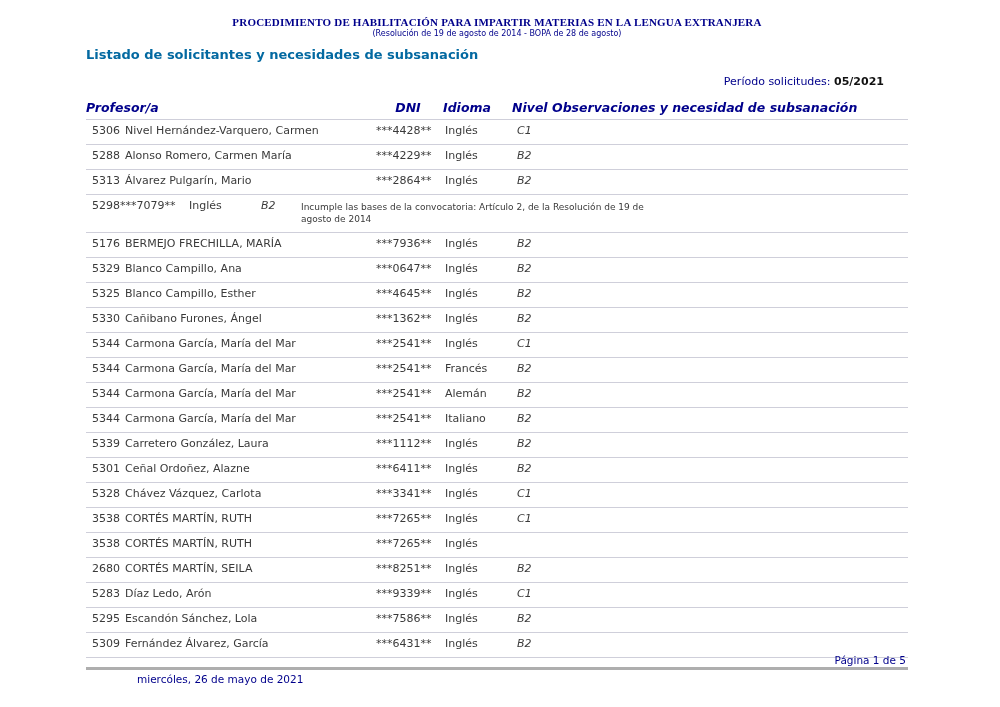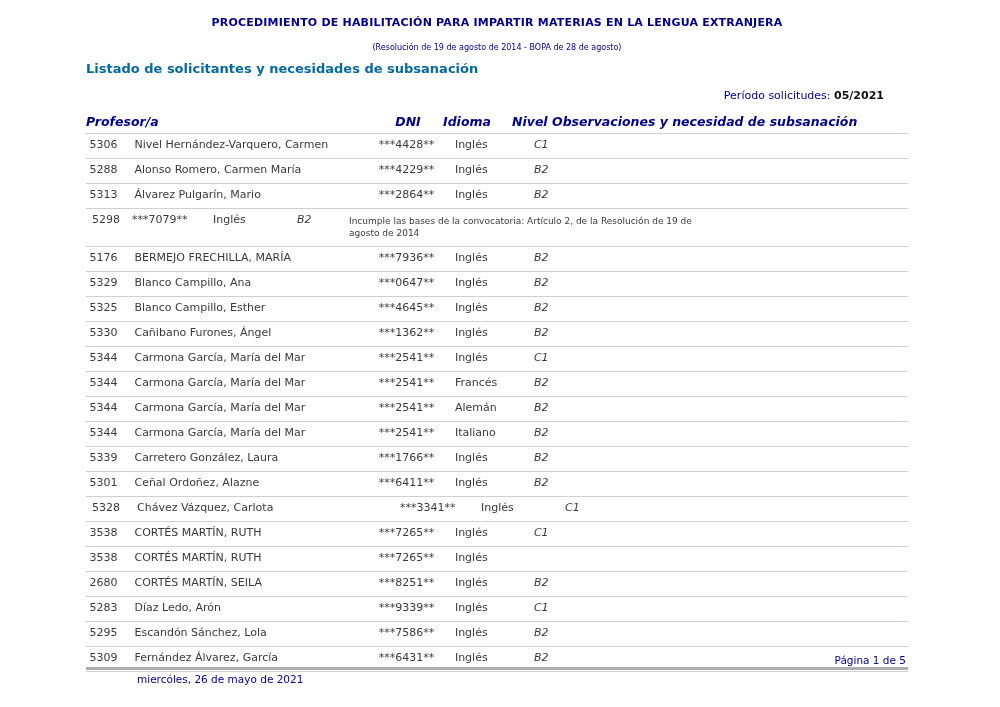--- a/index.html
+++ b/index.html
@@ -1,34 +1,34 @@
 <!DOCTYPE html>
 <html><head>
 <meta charset="utf-8">
 <style>
   * { margin:0; padding:0; box-sizing:border-box; }
   html,body { width:1000px; height:707px; background:#ffffff; overflow:hidden;
               font-family:"DejaVu Sans","Liberation Sans",sans-serif; }
   .doc { position:absolute; left:86px; top:0; width:822px; }
 
   .title { margin-top:16px; text-align:center; font-size:11px; line-height:13px;
-           font-weight:bold; color:#00008b; letter-spacing:0.2px; }
-  .subtitle { margin-top:14px; text-align:center; font-size:8px; line-height:9px; color:#00008b; }
+           font-weight:bold; color:#00008b; letter-spacing:0.2px;font-family:Liberation Serif, serif; }
+  .subtitle { margin-top:0; text-align:center; font-size:8px; line-height:9px; color:#00008b; }
   .heading { margin-top:9px; text-align:left; font-size:13px; line-height:15px;
              font-weight:bold; color:#0369a1; }
   .period { margin-top:13px; text-align:right; padding-right:24px; font-size:11px; line-height:14px; }
   .period .plabel { color:#00008b; }
   .period .pvalue { color:#111111; font-weight:bold; }
 
   .table { margin-top:11px; width:822px; }
   .thead { display:flex; align-items:flex-end; padding-bottom:4px;
            border-bottom:1px solid #cfcfda; color:#00008b;
            font-size:12.5px; line-height:15px; font-weight:bold; font-style:italic; }
   .row { display:flex; align-items:flex-start; border-bottom:1px solid #cfcfda;
-         padding-top:5px; padding-bottom:7px; color:#3a3a3a; font-size:11px; line-height:12px;gap:12px; }
+         padding-top:5px; padding-bottom:7px; color:#3a3a3a; font-size:11px; line-height:12px; }
 
   .c-prof  { width:290px; }
   .c-num   { width:34px;  text-align:right; }
   .c-name  { width:256px; padding-left:5px; }
   .c-dni   { width:64px; }
   .c-idio  { width:72px; }
   .c-nivel { width:40px;font-style:italic; }
   .c-obs   { width:356px; }
 
   .thead .c-dni   { text-align:center; }
@@ -167,21 +167,21 @@
     <div class="c-name">Carmona García, María del Mar</div>
     <div class="c-dni">***2541**</div>
     <div class="c-idio">Italiano</div>
     <div class="c-nivel">B2</div>
     <div class="c-obs"></div>
   </div>
 
   <div class="row">
     <div class="c-num">5339</div>
     <div class="c-name">Carretero González, Laura</div>
-    <div class="c-dni">***1766**</div>
+    <div class="c-dni">***1112**</div>
     <div class="c-idio">Inglés</div>
     <div class="c-nivel">B2</div>
     <div class="c-obs"></div>
   </div>
 
   <div class="row">
     <div class="c-num">5301</div>
     <div class="c-name">Ceñal Ordoñez, Alazne</div>
     <div class="c-dni">***6411**</div>
     <div class="c-idio">Inglés</div>

